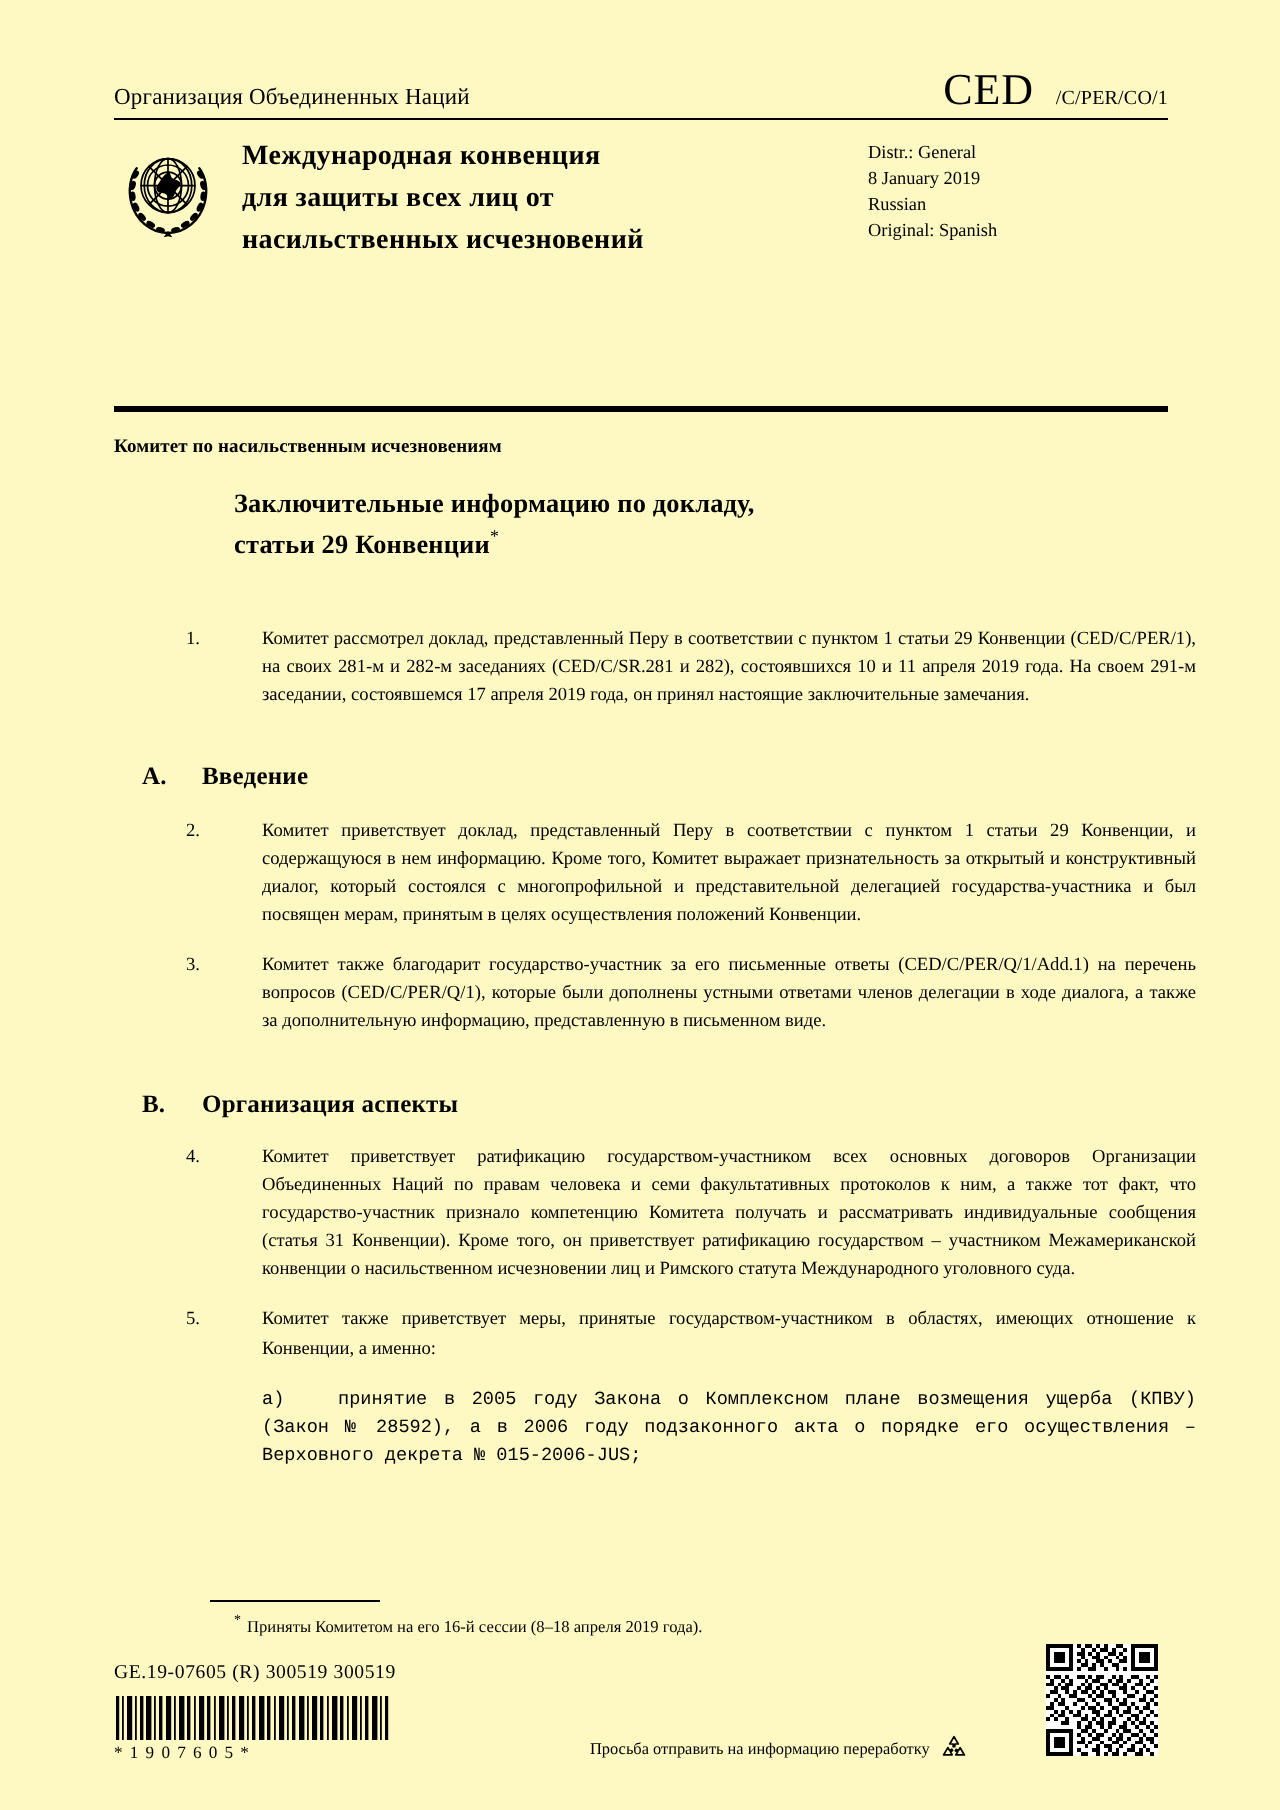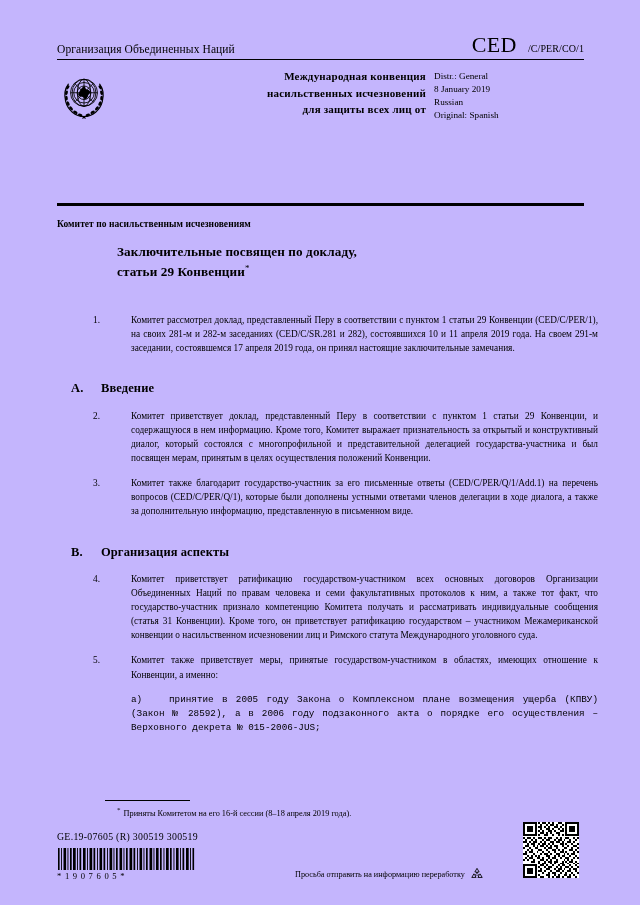--- a/index.html
+++ b/index.html
@@ -8,21 +8,21 @@
     background: #ffffff;
   }
   body {
     font-family: "Liberation Serif", "DejaVu Serif", serif;
     color: #000000;
   }
   .page {
     position: relative;
     width: 640px;
     height: 905px;
-    background: #c4b5fd;
+    background: #fef9c3;
     overflow: hidden;
     box-sizing: border-box;
   }
 
   
   .masthead {
     position: absolute;
     left: 57px;
     top: 34px;
     width: 527px;
@@ -67,25 +67,24 @@
   }
   .un-emblem {
     width: 54px;
     height: 54px;
     flex: 0 0 54px;
     margin-top: 1px;
   }
   .conv-title {
     flex: 1 1 auto;
     margin-left: 10px;
-    font-size: 11px;
+    font-size: 14px;
     font-weight: bold;
     line-height: 1.5;
     letter-spacing: 0.2px;
-    text-align: right;
   }
   .conv-title div { white-space: nowrap; }
   .distr-block {
     flex: 0 0 150px;
     margin-left: 8px;
     font-size: 9.2px;
     line-height: 1.42;
     padding-top: 2px;
   }
 
@@ -302,40 +301,40 @@
             <ellipse cx="74" cy="73" rx="4.4" ry="2.5" transform="rotate(133 74 73)"></ellipse>
             <ellipse cx="66" cy="80" rx="4.4" ry="2.5" transform="rotate(150 66 80)"></ellipse>
             <ellipse cx="57" cy="85" rx="4.2" ry="2.4" transform="rotate(166 57 85)"></ellipse>
             <path d="M50 86 L46 92 L50 91 L54 92 Z"></path>
           </g>
         </svg>
       </div>
 
       <div class="conv-title">
         <div>Международная конвенция</div>
+        <div>для защиты всех лиц от</div>
         <div>насильственных исчезновений</div>
-        <div>для защиты всех лиц от</div>
       </div>
 
       <div class="distr-block">
         <div>Distr.: General</div>
         <div>8 January 2019</div>
         <div>Russian</div>
         <div>Original: Spanish</div>
       </div>
 
     </div>
   </div>
 
   <div class="rule-thick"></div>
 
   <div class="committee">Комитет по насильственным исчезновениям</div>
 
   <div class="doc-title">
-    <div>Заключительные посвящен по докладу,</div>
+    <div>Заключительные информацию по докладу,</div>
     <div><span>статьи 29 Конвенции</span><span class="fn-mark">*</span></div>
   </div>
 
   <div class="body-col">
 
     <p class="para"><span class="num">1.</span><span>Комитет рассмотрел доклад, представленный Перу в соответствии с пунктом 1 статьи 29 Конвенции (CED/C/PER/1), на своих 281-м и 282-м заседаниях (CED/C/SR.281 и 282), состоявшихся 10 и 11 апреля 2019 года. На своем 291-м заседании, состоявшемся 17 апреля 2019 года, он принял настоящие заключительные замечания.</span></p>
 
     <div class="sec-a-spacer"></div>
 
     <h2 class="section"><span class="letter">A.</span><span>Введение</span></h2>

